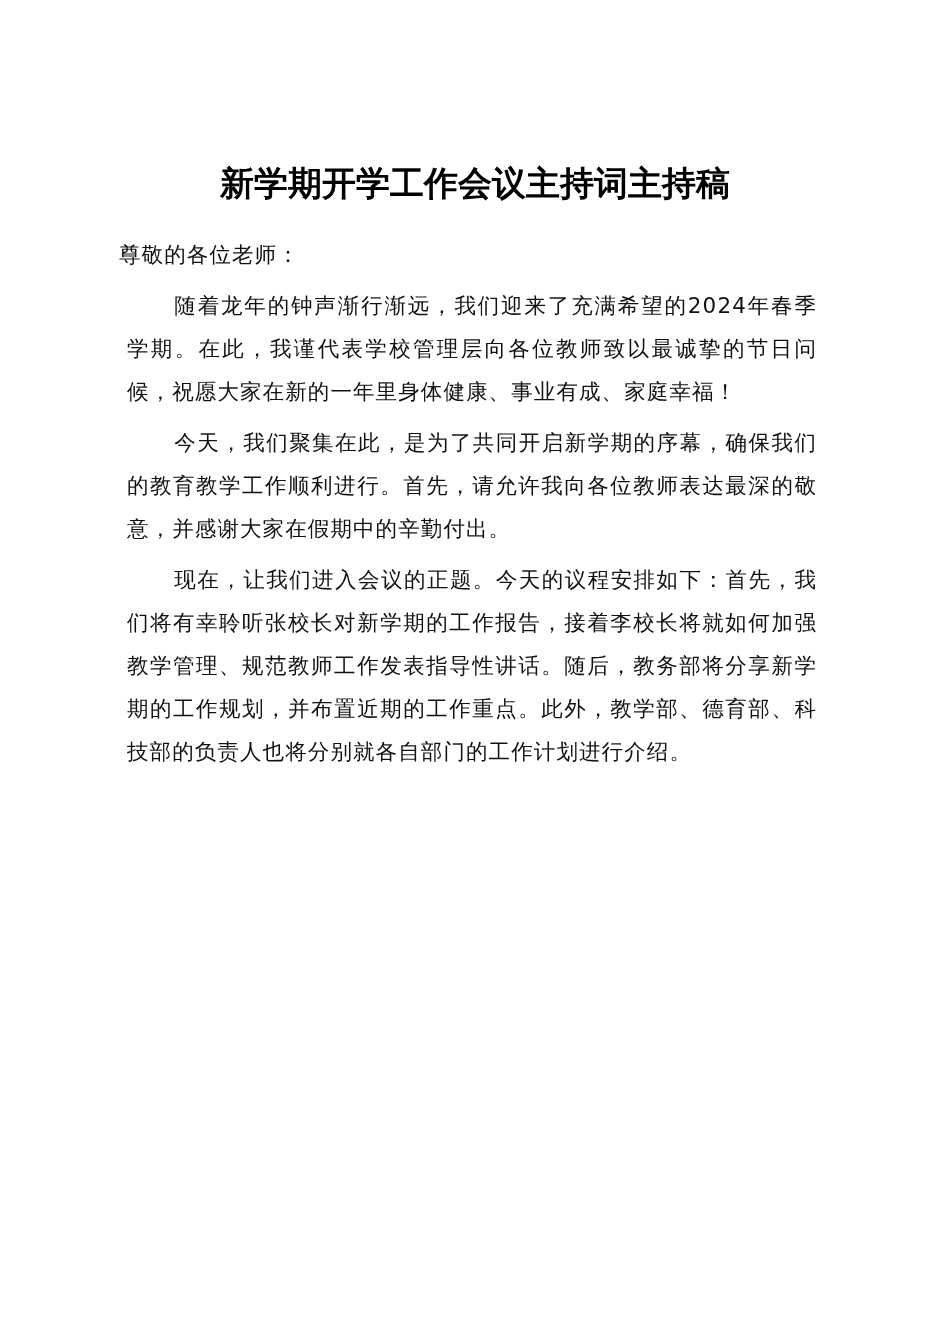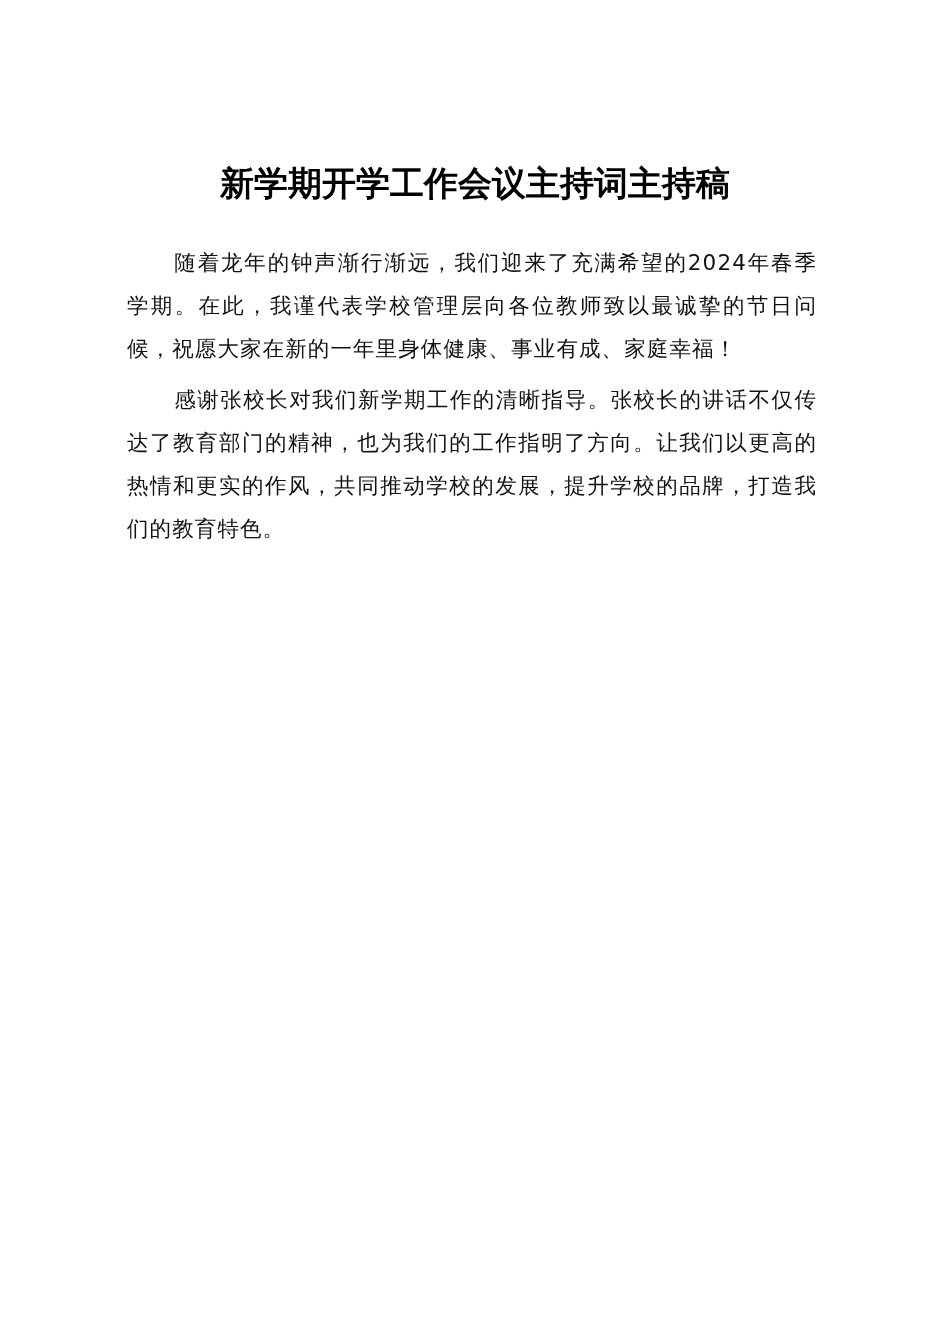--- a/index.html
+++ b/index.html
@@ -56,16 +56,18 @@
       text-indent: 2.2em;
     }
   </style>
 </head>
 <body>
 
 <div class="page">
   <h1 class="title">新学期开学工作会议主持词主持稿</h1>
 
   <div class="body">
+    <p class="salutation">尊敬的各位老师：</p>
     <p class="para">随着龙年的钟声渐行渐远，我们迎来了充满希望的2024年春季学期。在此，我谨代表学校管理层向各位教师致以最诚挚的节日问候，祝愿大家在新的一年里身体健康、事业有成、家庭幸福！</p>
-    <p class="para">感谢张校长对我们新学期工作的清晰指导。张校长的讲话不仅传达了教育部门的精神，也为我们的工作指明了方向。让我们以更高的热情和更实的作风，共同推动学校的发展，提升学校的品牌，打造我们的教育特色。</p>
+    <p class="para">今天，我们聚集在此，是为了共同开启新学期的序幕，确保我们的教育教学工作顺利进行。首先，请允许我向各位教师表达最深的敬意，并感谢大家在假期中的辛勤付出。</p>
+    <p class="para">现在，让我们进入会议的正题。今天的议程安排如下：首先，我们将有幸聆听张校长对新学期的工作报告，接着李校长将就如何加强教学管理、规范教师工作发表指导性讲话。随后，教务部将分享新学期的工作规划，并布置近期的工作重点。此外，教学部、德育部、科技部的负责人也将分别就各自部门的工作计划进行介绍。</p>
   </div>
 </div>
 
 </body></html>

